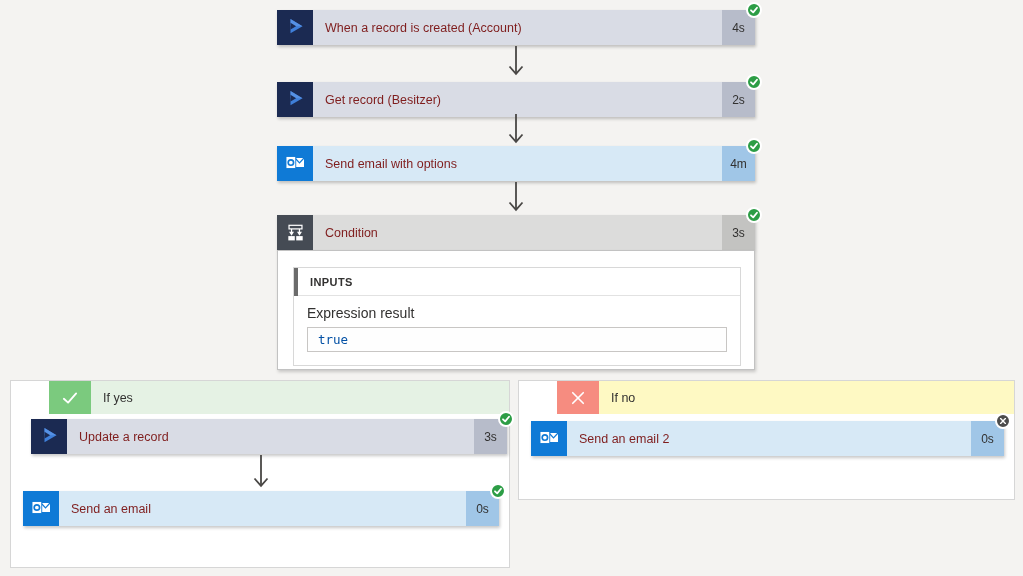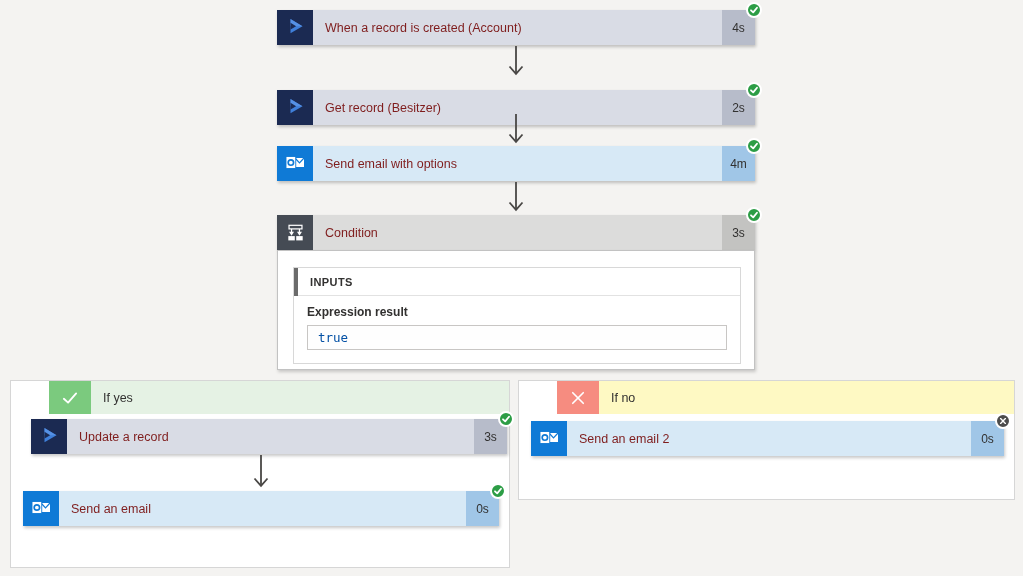--- a/index.html
+++ b/index.html
@@ -66,21 +66,21 @@
     position: absolute; left: 15px; top: 16px; width: 448px;
     background: #fff; border: 1px solid #d8d8d8;
   }
   .inputs-header {
     display: flex; align-items: center; height: 28px;
     border-bottom: 1px solid #e2e2e2;
   }
   .inputs-accent { width: 4px; height: 28px; background: #6b6b6b; flex: none; }
   .inputs-title { font-size: 11px; font-weight: 700; letter-spacing: .4px; padding-left: 12px; color: #323130; }
   .inputs-body { padding: 9px 13px 13px 13px; }
-  .field-label { font-size: 12px; font-weight: 700; color: #323130; }
+  .field-label { font-size: 14px; font-weight: 400; color: #323130; }
   .field-value-box {
     margin-top: 6px; height: 25px; border: 1px solid #c8c6c4; background: #fefefe;
     display: flex; align-items: center; padding: 0 10px;
   }
   .field-value-box span {
     font-family: "DejaVu Sans Mono", "Liberation Mono", monospace;
     font-size: 12.5px; color: #0451a5;
   }
 
   
@@ -122,21 +122,21 @@
         <polyline points="2,5.3 4.2,7.4 8,2.8" fill="none" stroke="#fff" stroke-width="1.8" stroke-linecap="round" stroke-linejoin="round"></polyline>
       </svg>
   </div>
 </div>
 
 <svg class="arrow" style="left:507px;top:46px" width="18" height="31" viewBox="0 0 18 31">
   <line x1="9" y1="0" x2="9" y2="27.5" stroke="#494745" stroke-width="1.8"></line>
   <polyline points="2.5,20.5 9,27.8 15.5,20.5" fill="none" stroke="#494745" stroke-width="1.8"></polyline>
 </svg>
 
-<div class="card dynamics" style="left:277px;top:90px;width:478px">
+<div class="card dynamics" style="left:277px;top:82px;width:478px">
   <div class="icon-box">
     <svg width="24" height="24" viewBox="0 0 32 32">
       <path d="M10 4 L26 13.5 L10 23 Z" fill="#3f7fd9"></path>
       <path d="M10 4 L26 13.5 L10 13.5 Z" fill="#5d97e8" opacity="0.75"></path>
       <path d="M10 9 L17.5 13.5 L10 18 Z" fill="#1b2a52"></path>
     </svg>
   </div>
   <div class="label">Get record (Besitzer)</div>
   <div class="duration">2s</div>
   <div class="status-badge st-ok">

